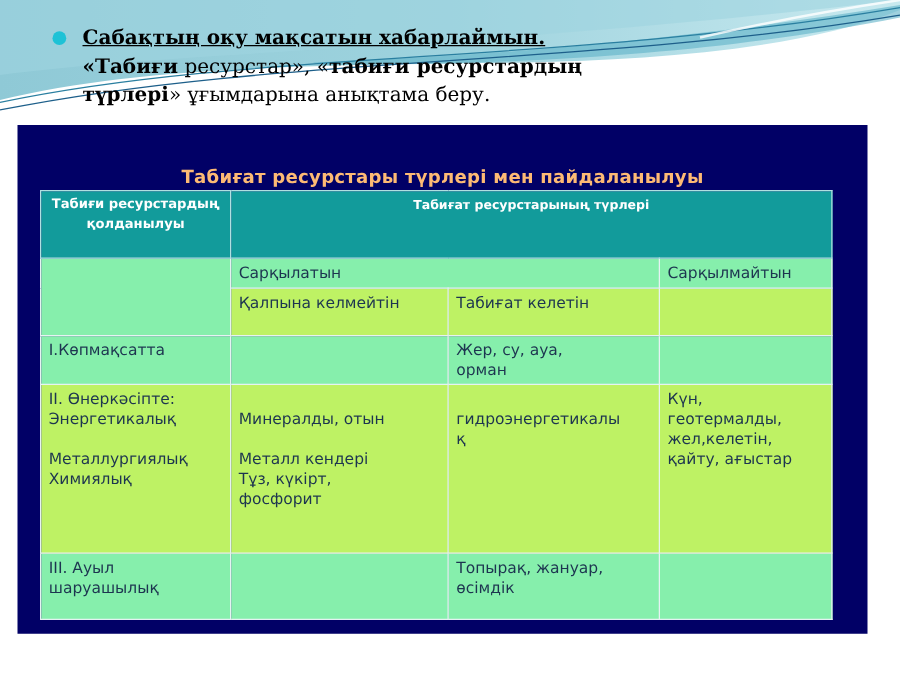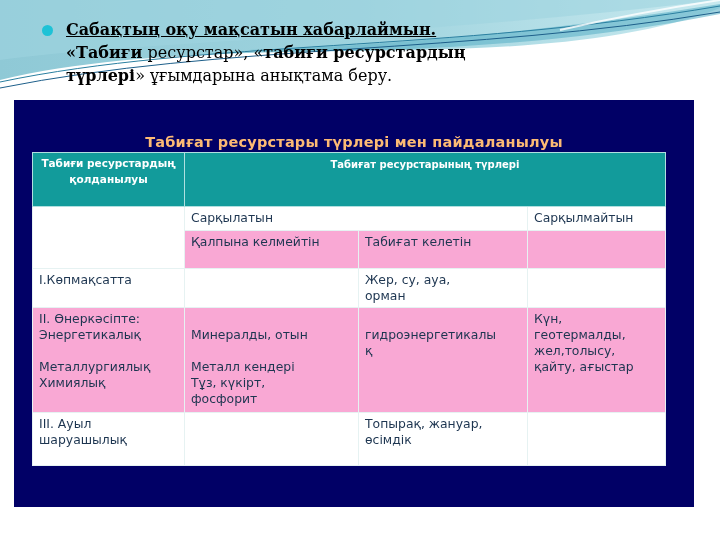--- a/index.html
+++ b/index.html
@@ -10,22 +10,22 @@
     .bullet-text { margin-left:22px; }
     .bullet-text b { font-weight:bold; }
     .u { text-decoration:underline; }
     .slide-image { position:absolute; left:14px; top:100px; width:680px; height:407px; background:#010066; z-index:2; }
     .table-title { position:absolute; left:0; width:100%; top:34px; text-align:center; color:#fdba74; font-family:"DejaVu Sans", sans-serif; font-weight:bold; font-size:14.5px; letter-spacing:0.2px; }
     table.res { position:absolute; left:18px; top:52px; width:633px; border-collapse:collapse; font-family:"DejaVu Sans", sans-serif; font-size:12.4px; color:#1d3550; table-layout:fixed; }
     table.res td { border:1.5px solid #e6f2f2; vertical-align:top; padding:3px 6px; line-height:16px; }
     table.res td.hdr { background:#129b9b; color:#fff; border-color:#b0e0e0; }
     .hdr-left { font-size:10.5px; font-weight:bold; text-align:center; line-height:12.5px; padding-top:2px !important; }
     .hdr-right { font-size:10px; font-weight:bold; text-align:center; padding-top:4px !important; }
-    .dark { background:#ffffff; }
-    .light { background:#f9a8d4; }
+    .dark { background:#86efac; }
+    .light { background:#bef264; }
     .pre { white-space:pre-line; }
   </style>
 </head>
 <body>
 
 <svg class="bg-swoosh" viewBox="0 0 720 160" preserveAspectRatio="none">
   <defs>
     <linearGradient id="g1" x1="0" y1="0" x2="1" y2="0">
       <stop offset="0" stop-color="#8fc9d6"></stop>
       <stop offset="0.5" stop-color="#9ed3de"></stop>
@@ -73,38 +73,38 @@
       <td class="light">Табиғат келетін</td>
       <td class="light"></td>
     </tr>
     <tr style="height:37px">
       <td class="dark pre">I.Көпмақсатта</td>
       <td class="dark pre"></td>
       <td class="dark pre">Жер, су, ауа,
 орман</td>
       <td class="dark pre"></td>
     </tr>
-    <tr style="height:105px">
+    <tr style="height:135px">
       <td class="light pre">II. Өнеркәсіпте:
 Энергетикалық
 
 Металлургиялық
 Химиялық</td>
       <td class="light pre">
 Минералды, отын
 
 Металл кендері
 Тұз, күкірт,
 фосфорит</td>
       <td class="light pre">
 гидроэнергетикалы
 қ</td>
       <td class="light pre">Күн,
 геотермалды,
-жел,толысу,
+жел,келетін,
 қайту, ағыстар</td>
     </tr>
     <tr style="height:53px">
       <td class="dark pre">III. Ауыл
 шаруашылық</td>
       <td class="dark pre"></td>
       <td class="dark pre">Топырақ, жануар,
 өсімдік</td>
       <td class="dark pre"></td>
     </tr>

